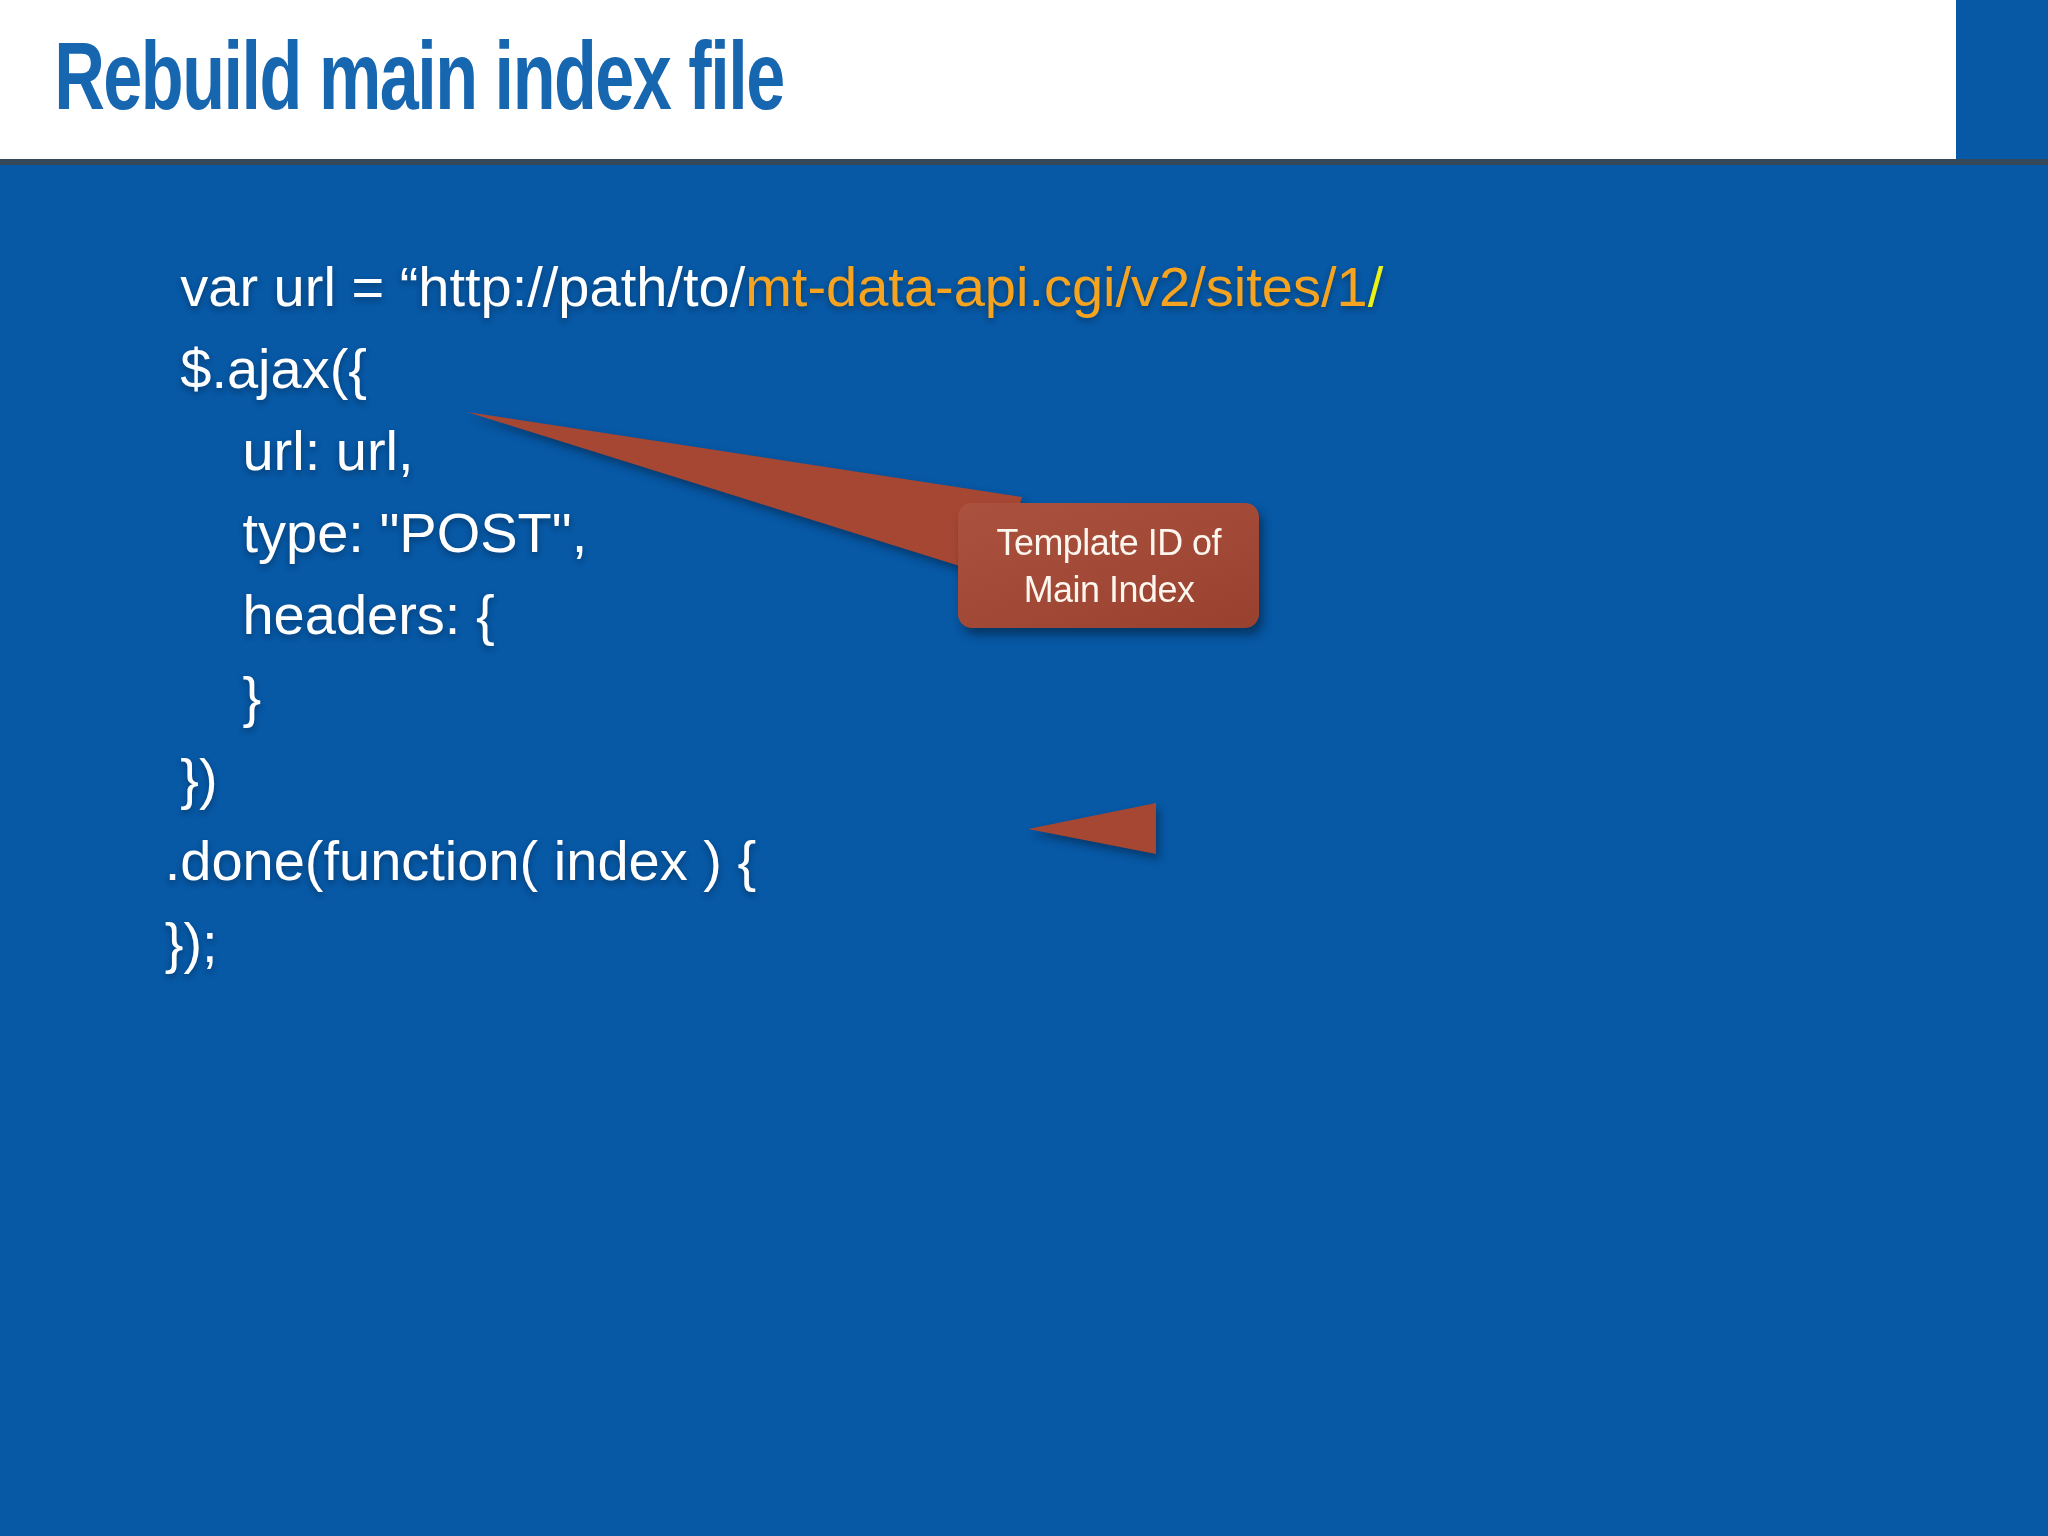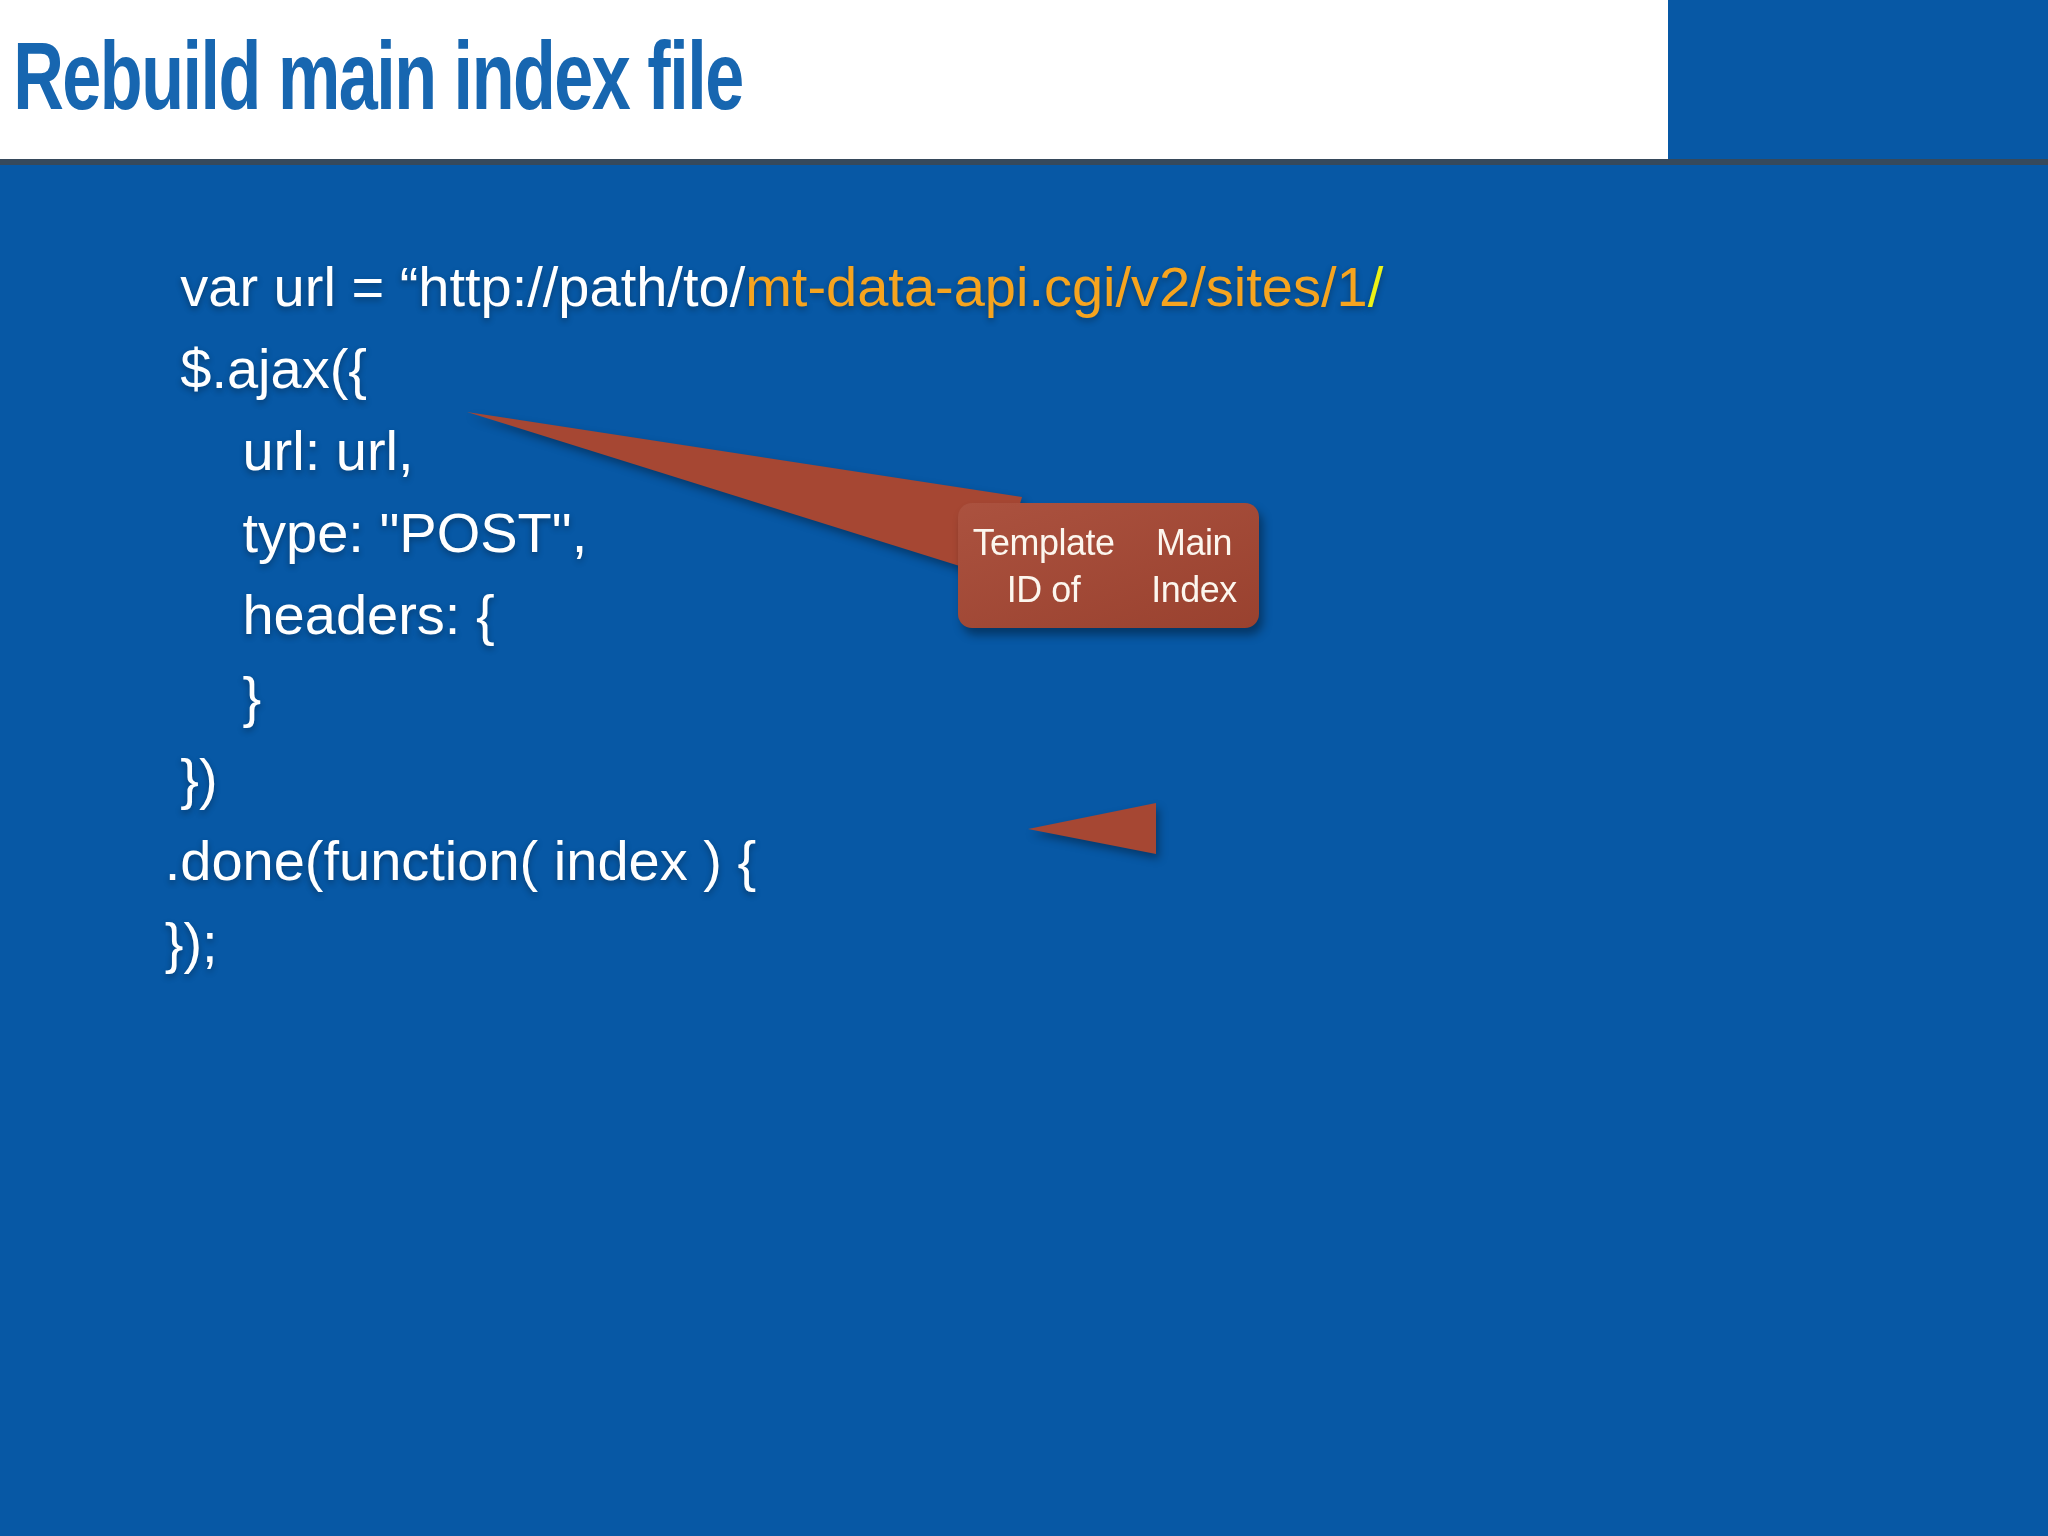--- a/index.html
+++ b/index.html
@@ -12,22 +12,22 @@
     --code-yellow:#ECF216;
     --callout-bg:#A64733;
     --callout-text:#FCF6EE;
   }
   *{margin:0;padding:0;box-sizing:border-box;}
   html,body{width:2048px;height:1536px;overflow:hidden;}
   body{font-family:"Liberation Sans","DejaVu Sans",sans-serif;background:var(--background);}
   .slide{position:relative;width:2048px;height:1536px;background:var(--background);}
 
   
-  .header{position:absolute;left:0;top:0;width:1668px;height:159px;background:var(--header-bg);
-          display:flex;align-items:center;}
+  .header{position:absolute;left:0;top:0;width:1956px;height:159px;background:var(--header-bg);
+          display:flex;align-items:center;padding-left:41px;}
   .header h1{
     font-size:96px;font-weight:700;color:var(--title);
     letter-spacing:-2px;line-height:1;
     transform:scaleX(0.73);transform-origin:left center;
     padding-left:18px;margin-top:-8px;white-space:nowrap;
   }
   .divider{position:absolute;left:0;top:159px;width:2048px;height:6px;background:var(--divider);}
 
   
   .code{
@@ -42,21 +42,21 @@
 
   
   svg.arrows{position:absolute;left:0;top:0;width:2048px;height:1536px;pointer-events:none;}
   svg.arrows polygon{fill:var(--callout-bg);filter:drop-shadow(3px 5px 4px rgba(0,0,0,0.35));}
 
   
   .callout{
     position:absolute;background:var(--callout-bg);
     background-image:linear-gradient(160deg, rgba(255,255,255,0.06), rgba(0,0,0,0.08));
     border-radius:14px;color:var(--callout-text);
-    display:flex;flex-direction:row;align-items:center;justify-content:center;
+    display:flex;flex-direction:column;align-items:center;justify-content:center;
     font-size:37px;line-height:47px;font-weight:400;
     box-shadow:4px 7px 10px rgba(0,0,0,0.38);
     text-align:center;letter-spacing:-0.5px;
   }
   .callout .callout-line{transform:scaleX(0.97);transform-origin:center;}
   .callout-1{left:958px;top:503px;width:301px;height:125px;}
   .callout-2{left:1153px;top:763px;width:318px;height:125px;}
 </style>
 </head>
 <body>

